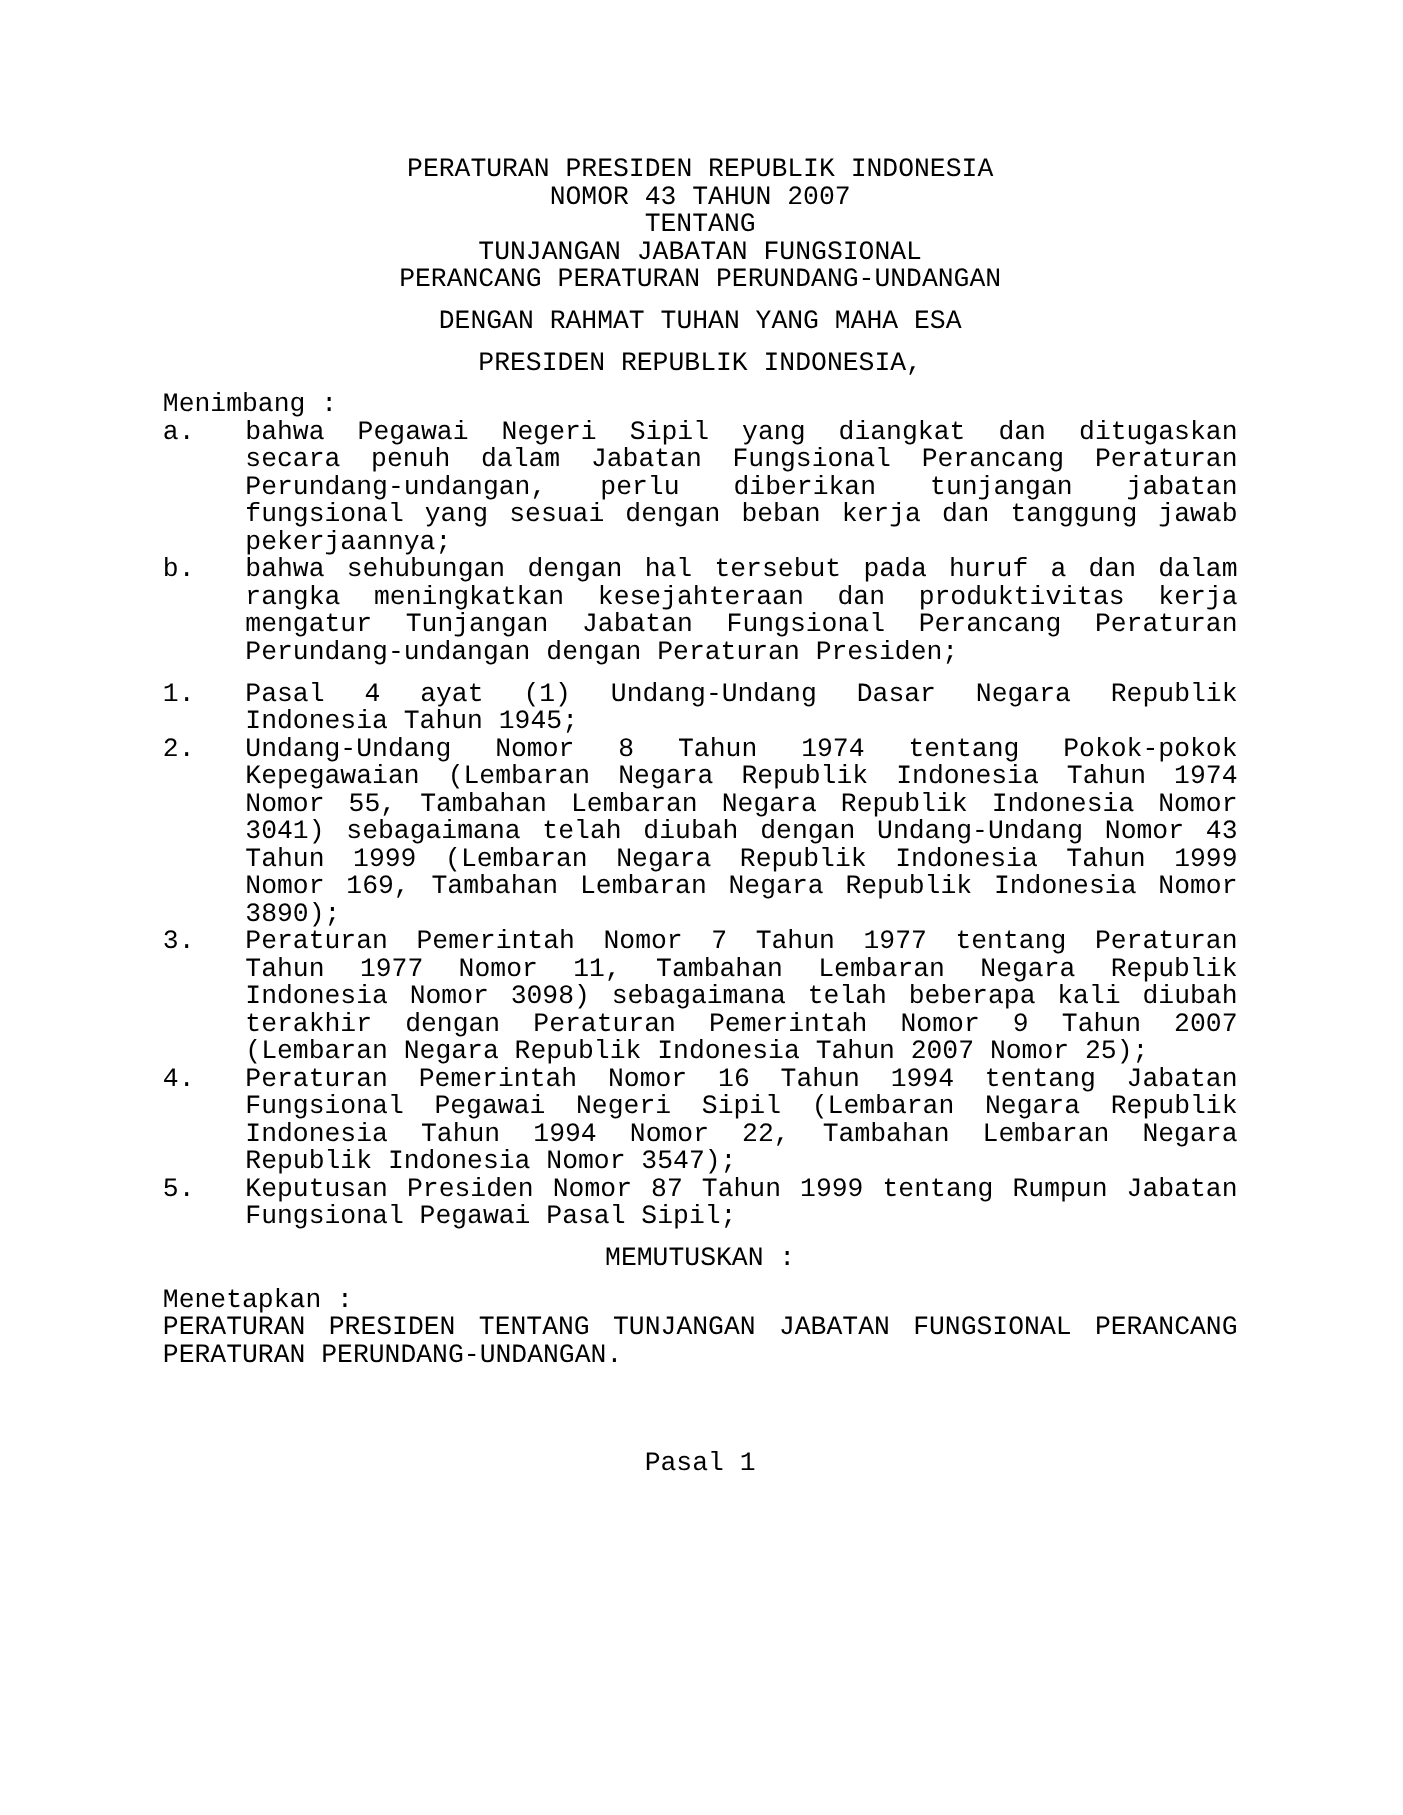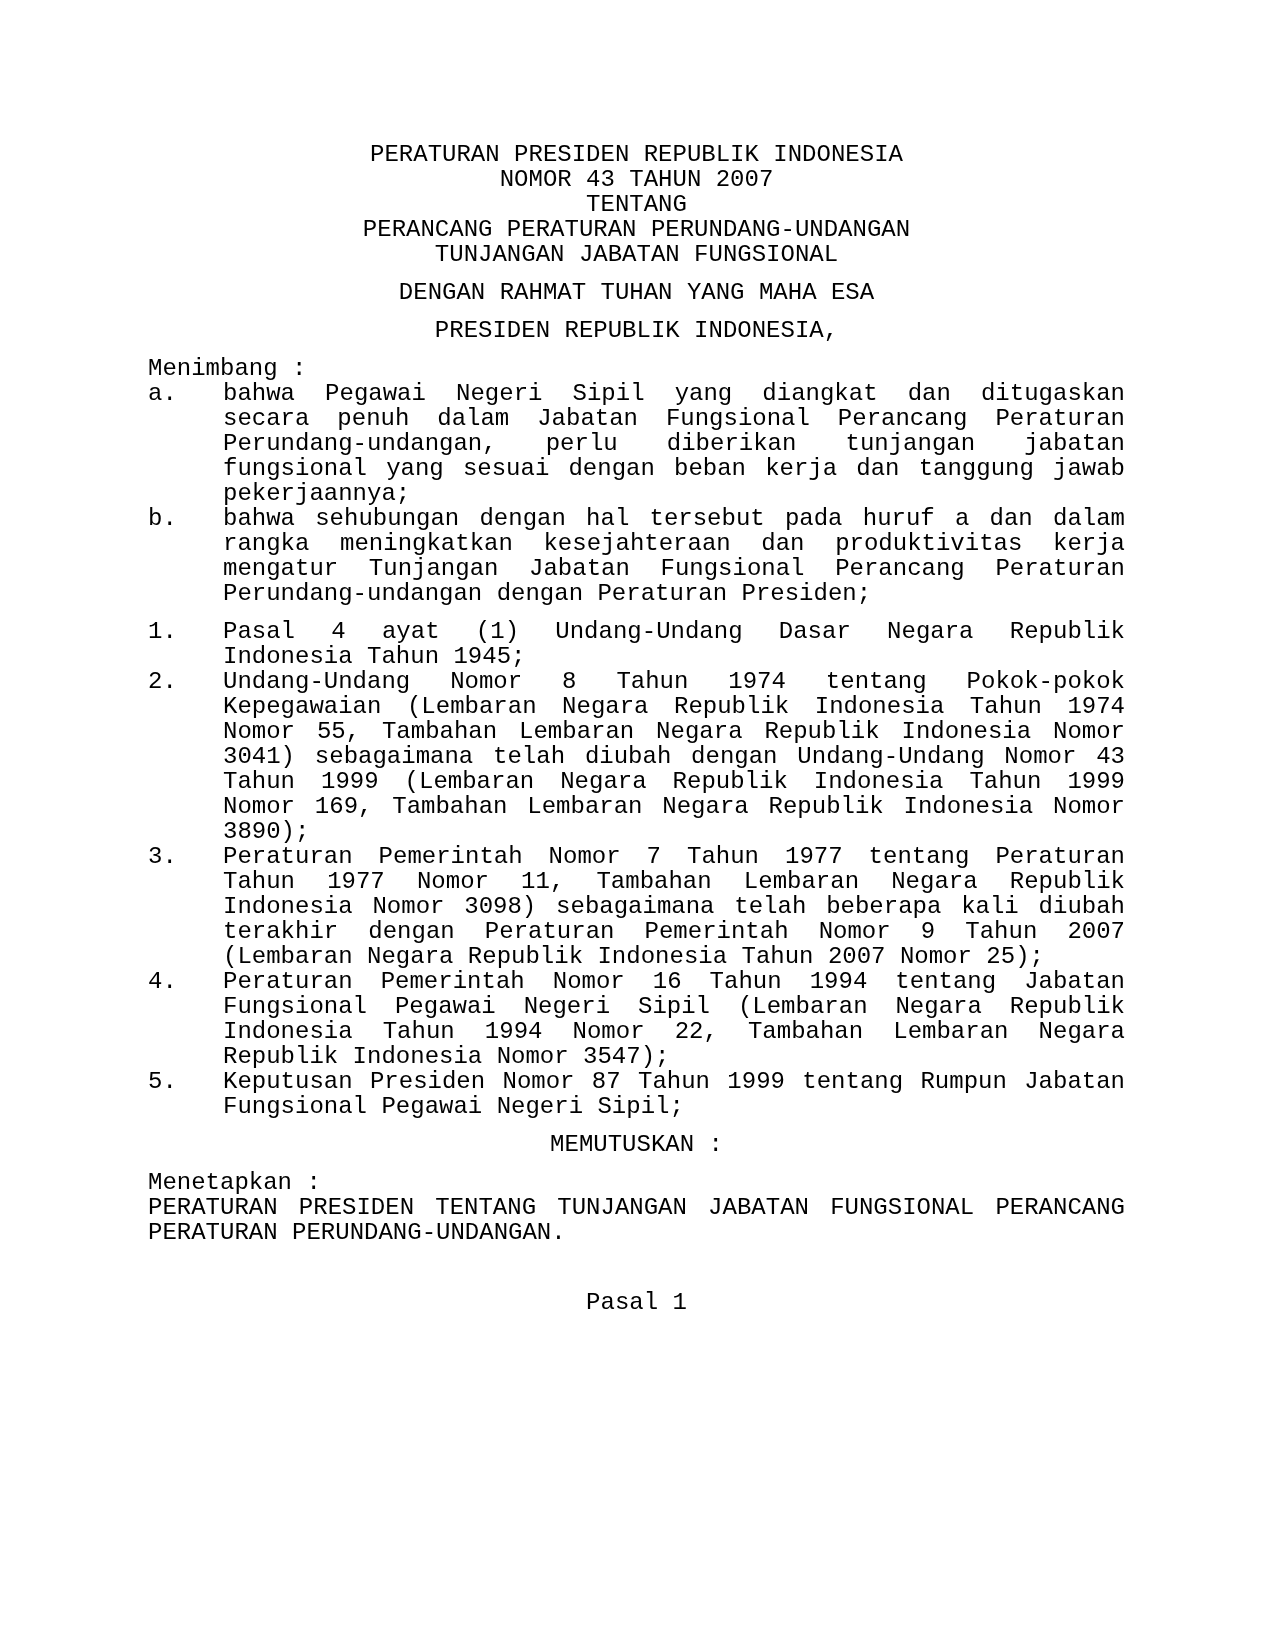--- a/index.html
+++ b/index.html
@@ -20,42 +20,42 @@
     padding: 142px 150px 0 148px;
     overflow: hidden;
   }
   .line { white-space: normal; }
   .center-line { text-align: center; }
   .jline {
     text-align: justify;
     text-align-last: justify;
   }
   .sp1 { margin-top: 13px; }
-  .sp3 { margin-top: 45px; }
+  .sp3 { margin-top: 73px; }
   .item { display: flex; }
   .item .label {
     flex: none;
     width: 75px;
   }
   .item .lines {
     flex: 1;
     min-width: 0;
   }
 </style>
 </head>
 <body>
 
 <div class="page">
 
   <div id="title-block">
       <div class="line center-line">PERATURAN PRESIDEN REPUBLIK INDONESIA</div>
       <div class="line center-line">NOMOR 43 TAHUN 2007</div>
       <div class="line center-line">TENTANG</div>
+      <div class="line center-line">TUNJANGAN JABATAN FUNGSIONAL</div>
       <div class="line center-line">PERANCANG PERATURAN PERUNDANG-UNDANGAN</div>
-      <div class="line center-line">TUNJANGAN JABATAN FUNGSIONAL</div>
     </div>
 
   <div class="line center-line sp1">DENGAN RAHMAT TUHAN YANG MAHA ESA</div>
 
   <div class="line center-line sp1">PRESIDEN REPUBLIK INDONESIA,</div>
 
   <div class="sp1">
     <div class="line">Menimbang :</div>
     <div id="menimbang-items">
         <div class="item">
@@ -117,21 +117,21 @@
             <div class="line jline">Peraturan Pemerintah Nomor 16 Tahun 1994 tentang Jabatan</div>
             <div class="line jline">Fungsional Pegawai Negeri Sipil (Lembaran Negara Republik</div>
             <div class="line jline">Indonesia Tahun 1994 Nomor 22, Tambahan Lembaran Negara</div>
             <div class="line">Republik Indonesia Nomor 3547);</div>
           </div>
         </div>
         <div class="item">
           <div class="label">5.</div>
           <div class="lines">
             <div class="line jline">Keputusan Presiden Nomor 87 Tahun 1999 tentang Rumpun Jabatan</div>
-            <div class="line">Fungsional Pegawai Negeri Sipil;</div>
+            <div class="line">Fungsional Pegawai Pasal Sipil;</div>
           </div>
         </div>
       </div>
   </div>
 
   <div class="line center-line sp1">MEMUTUSKAN :</div>
 
   <div class="sp1">
     <div class="line">Menetapkan :</div>
     <div id="menetapkan-lines">

